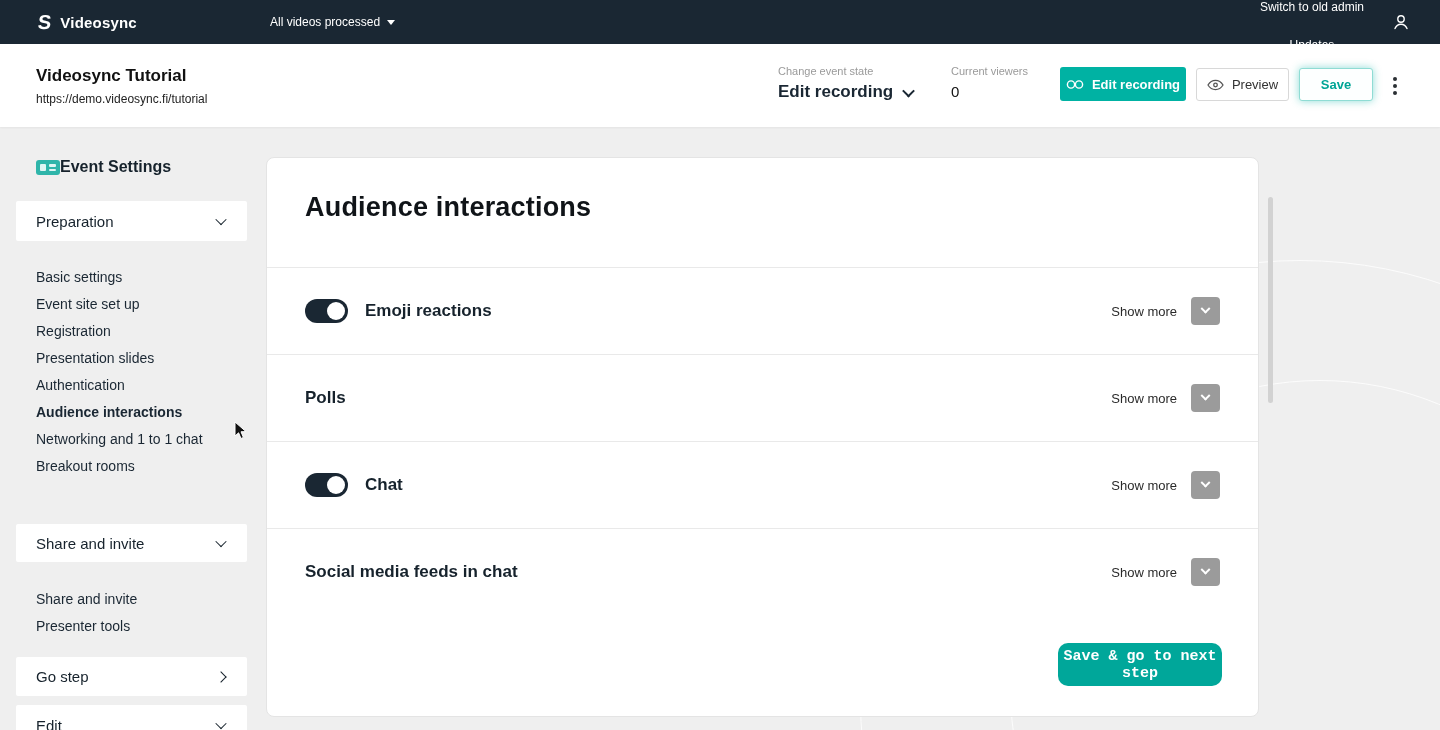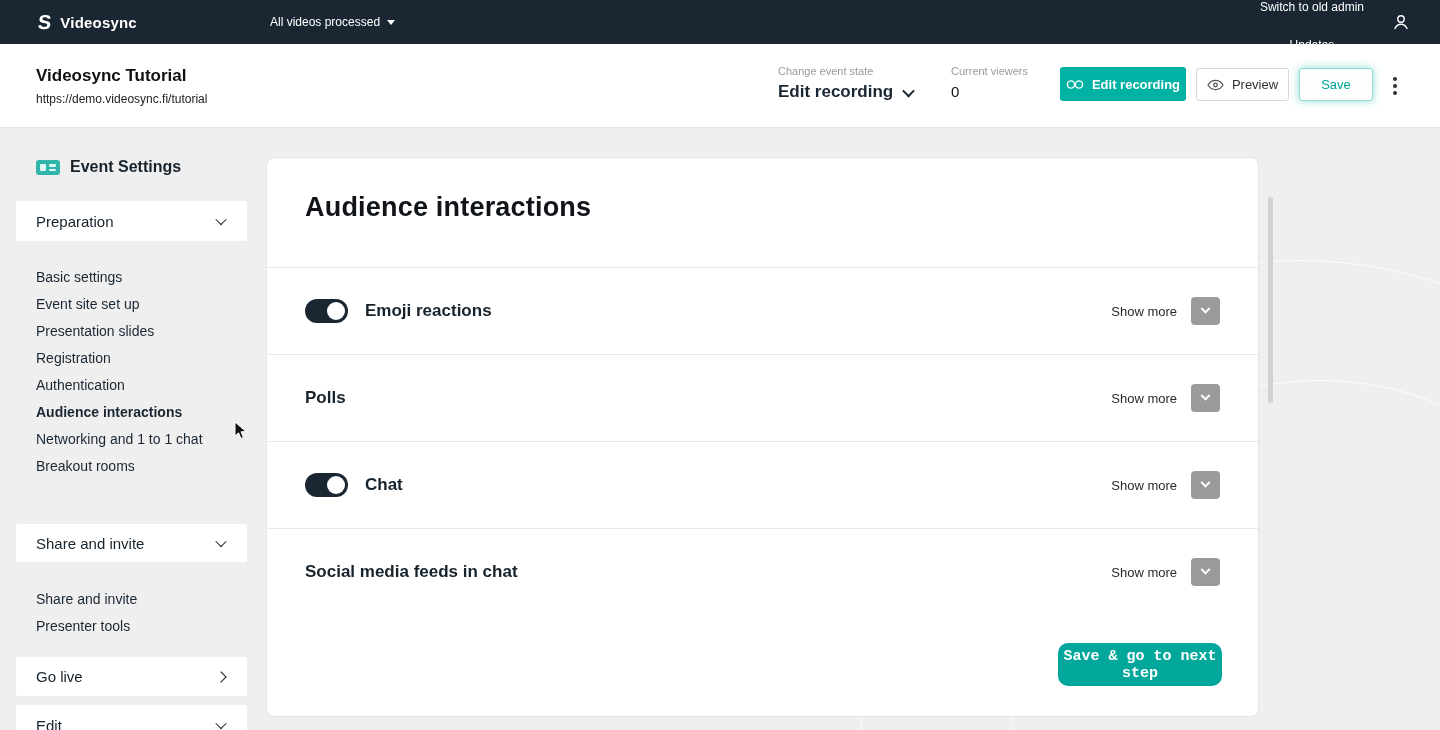--- a/index.html
+++ b/index.html
@@ -40,32 +40,32 @@
   .viewers-value { margin-top:6px; font-size:15px; color:#111; }
 
   .chev { display:inline-block; width:7px; height:7px; border-right:2px solid currentColor; border-bottom:2px solid currentColor; transform:rotate(45deg) translate(-1px,-1px); }
   .chev.big { width:9px; height:9px; }
   .chev.right { transform:rotate(-45deg); }
   .chev.white { border-color:#fff; }
 
   .btn { display:flex; align-items:center; justify-content:center; gap:8px; border-radius:3px; font-size:13px; cursor:pointer; font-family:"Liberation Sans",sans-serif; }
   .btn-teal { position:absolute; left:1060px; top:23px; width:126px; height:34px; background:#00b2a3; color:#fff; border:none; font-weight:600; }
   .btn-preview { position:absolute; left:1196px; top:24px; width:93px; height:33px; background:#fff; color:#333; border:1px solid #d8d8d8; }
-  .btn-save { position:absolute; left:1299px; top:24px; width:74px; height:33px; background:#fdffff; color:#00a596; border:1px solid #8fdcd4; font-weight:400; box-shadow:0 0 8px rgba(0,178,163,.45); }
+  .btn-save { position:absolute; left:1299px; top:24px; width:74px; height:33px; background:#fdffff; color:#00a596; border:1px solid #8fdcd4; font-weight:700; box-shadow:0 0 8px rgba(0,178,163,.45); }
   .kebab { position:absolute; left:1391px; top:31px; display:flex; flex-direction:column; gap:3px; cursor:pointer; padding:2px; }
   .kebab i { width:4px; height:4px; border-radius:50%; background:#2a2f33; }
 
   
   .deco { position:absolute; border-radius:50%; border:1px solid rgba(255,255,255,.8); }
   .deco1 { width:880px; height:880px; right:-300px; top:260px; }
   .deco2 { width:620px; height:620px; right:-190px; top:380px; }
 
   
   .sidebar { position:absolute; left:0; top:127px; width:263px; height:603px; }
-  .sb-title { position:absolute; left:36px; top:31px; display:flex; align-items:center; gap:10px; font-size:16px; font-weight:700; color:#16222c; }
+  .sb-title { position:absolute; left:36px; top:31px; display:flex; align-items:center; font-size:16px; font-weight:700; color:#16222c; }
   .sb-bar {
     position:absolute; left:16px; width:231px; background:#fff; border-radius:2px;
     display:flex; align-items:center; justify-content:space-between;
     padding:0 22px 0 20px; font-size:15px; color:#16222c; cursor:pointer;
   }
   .sb-bar .chev { width:8px; height:8px; border-width:1.5px; }
   .bar-prep { top:74px; height:40px; }
   .bar-share { top:397px; height:38px; }
   .bar-golive { top:530px; height:39px; }
   .bar-edit { top:578px; height:40px; }
@@ -182,40 +182,40 @@
   </div>
 
   <div class="sb-bar bar-prep">
     <span>Preparation</span>
     <span class="chev"></span>
   </div>
 
   <div class="sb-items items-prep">
     <div class="sb-item">Basic settings</div>
     <div class="sb-item">Event site set up</div>
+    <div class="sb-item">Registration</div>
     <div class="sb-item">Presentation slides</div>
-    <div class="sb-item">Registration</div>
     <div class="sb-item">Authentication</div>
     <div class="sb-item active">Audience interactions</div>
     <div class="sb-item">Networking and 1 to 1 chat</div>
     <div class="sb-item">Breakout rooms</div>
   </div>
 
   <div class="sb-bar bar-share">
     <span>Share and invite</span>
     <span class="chev"></span>
   </div>
 
   <div class="sb-items items-share">
     <div class="sb-item">Share and invite</div>
     <div class="sb-item">Presenter tools</div>
   </div>
 
   <div class="sb-bar bar-golive">
-    <span>Go live</span>
+    <span>Go step</span>
     <span class="chev right"></span>
   </div>
 
   <div class="sb-bar bar-edit">
     <span>Edit</span>
     <span class="chev"></span>
   </div>
 </div>
 
 <div class="card">

